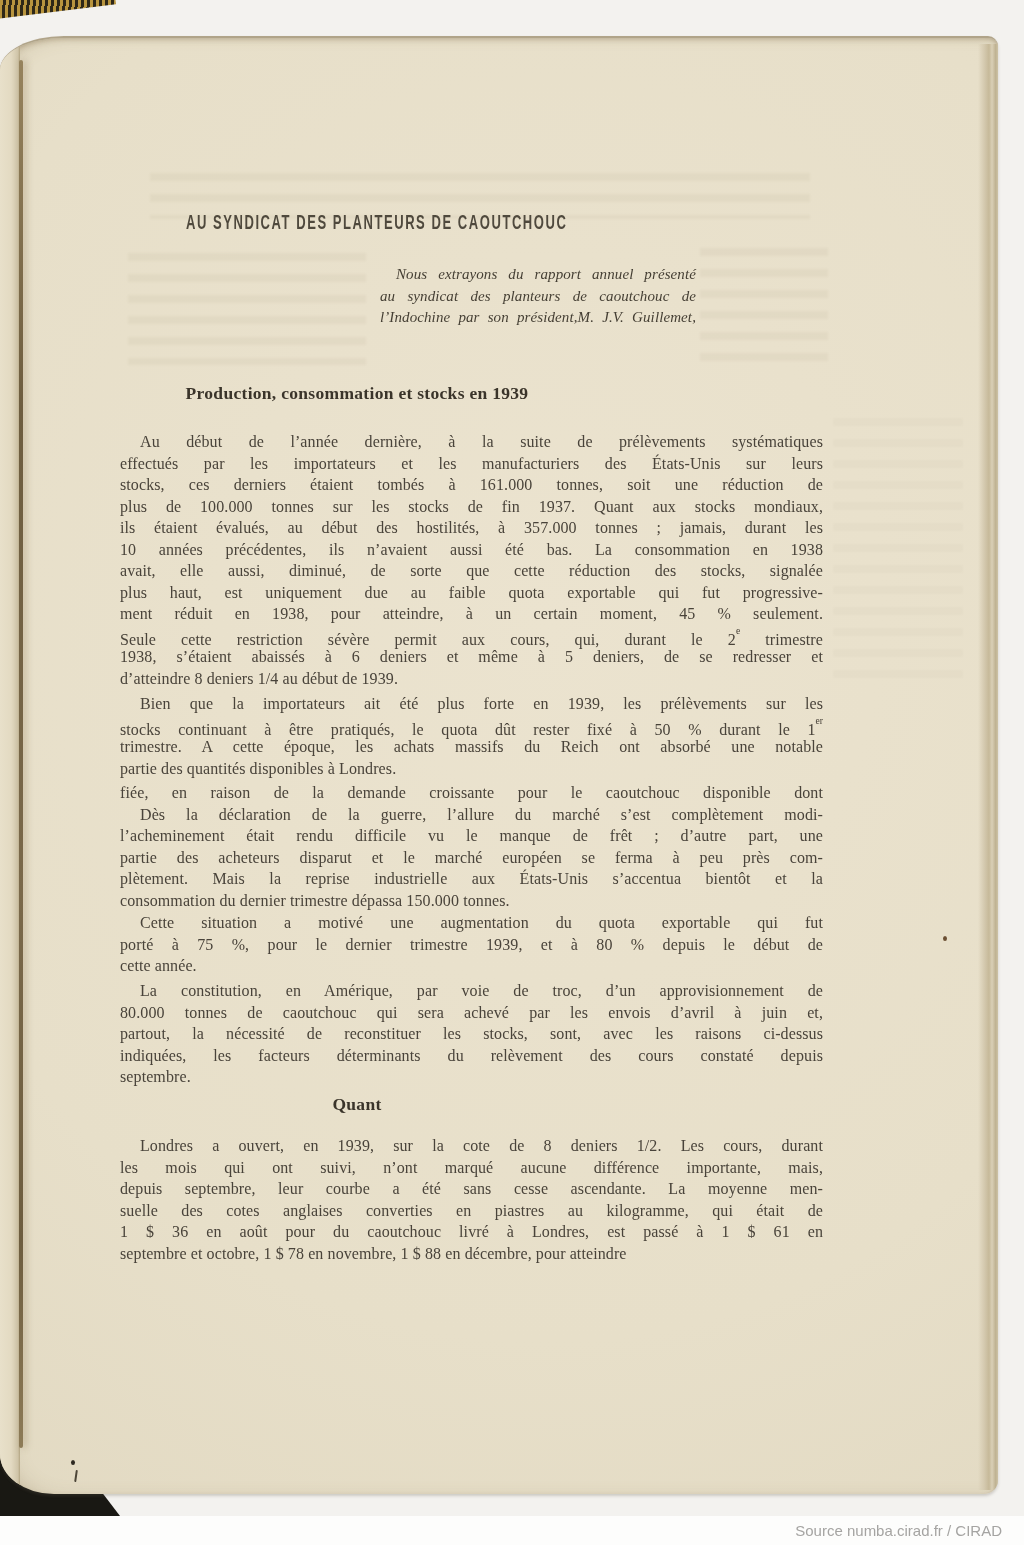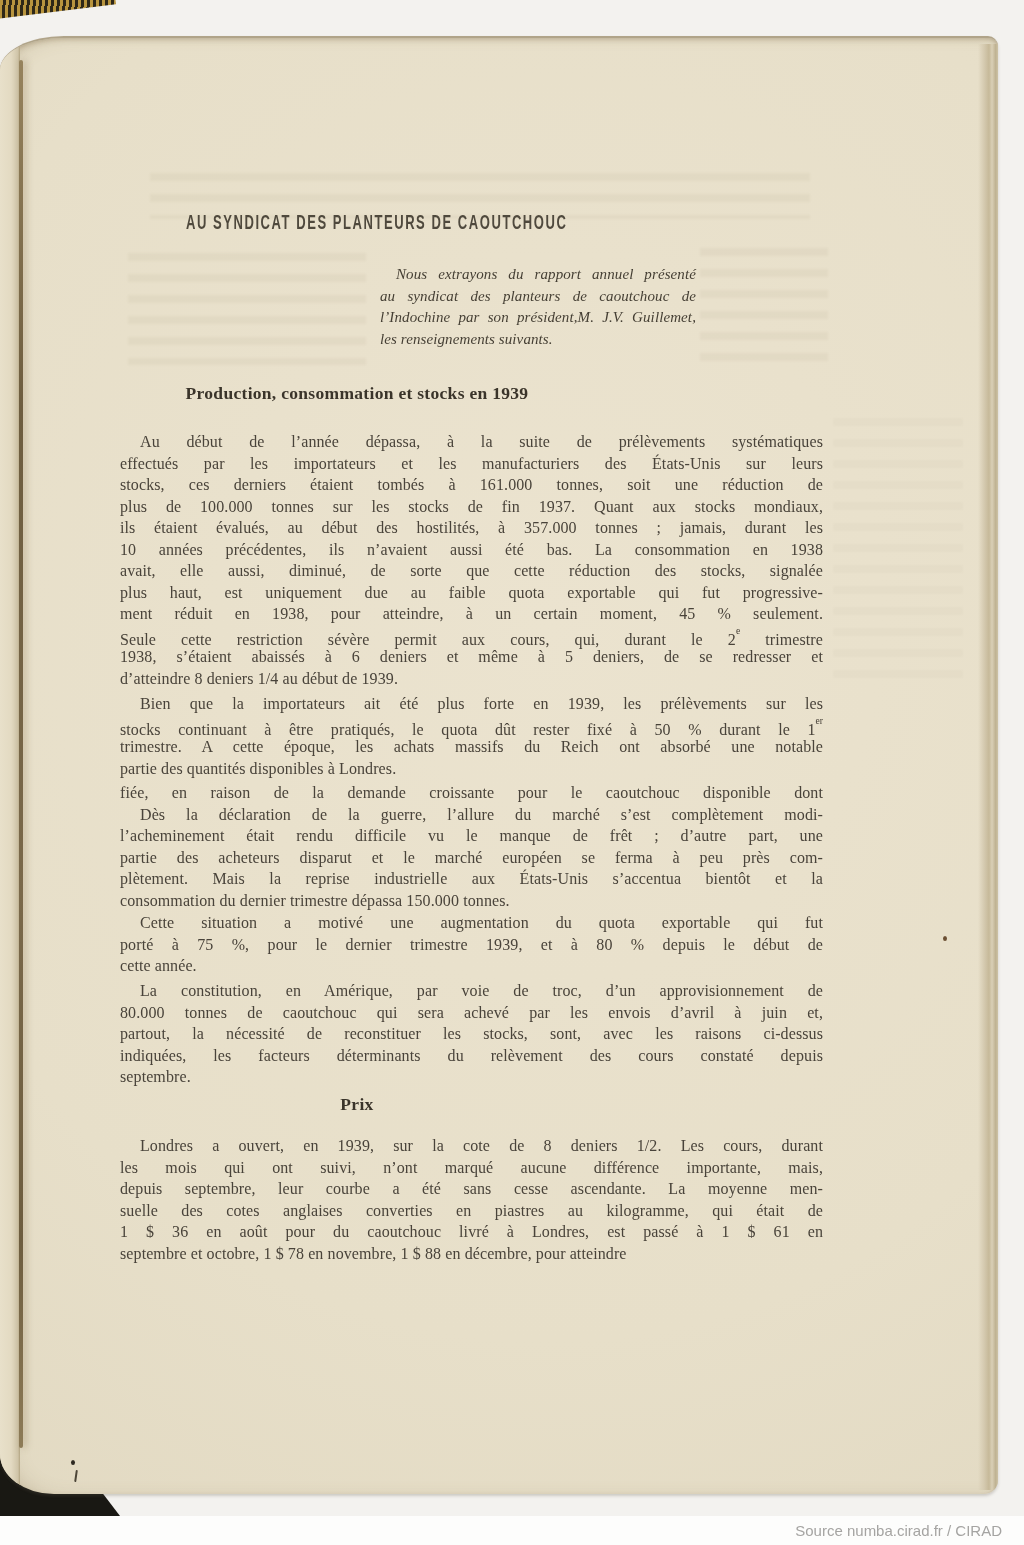--- a/index.html
+++ b/index.html
@@ -97,27 +97,26 @@
   <div class="ghost g2"></div>
   <div class="ghost g3"></div>
   <div class="ghost g4"></div>
 
   <div class="stamp-title">AU SYNDICAT DES PLANTEURS DE CAOUTCHOUC</div>
 
   <div class="intro">
     <div class="line line-just line-first">Nous extrayons du rapport annuel présenté</div>
     <div class="line line-just">au syndicat des planteurs de caoutchouc de</div>
     <div class="line line-just">l’Indochine par son président,M. J.V. Guillemet,</div>
-    <div class="line line-last">les renseignements suivants.</div>
   </div>
 
   <div>
       <div class="sec-heading" style="top: 344px;">Production, consommation et stocks en 1939</div>
       <div class="para" style="top: 393px;">
-        <div class="line line-just line-first">Au début de l’année dépassa, à la suite de prélèvements systématiques</div>
+        <div class="line line-just line-first">Au début de l’année dernière, à la suite de prélèvements systématiques</div>
         <div class="line line-just">effectués par les importateurs et les manufacturiers des États-Unis sur leurs</div>
         <div class="line line-just">stocks, ces derniers étaient tombés à 161.000 tonnes, soit une réduction de</div>
         <div class="line line-just">plus de 100.000 tonnes sur les stocks de fin 1937. Quant aux stocks mondiaux,</div>
         <div class="line line-just">ils étaient évalués, au début des hostilités, à 357.000 tonnes ; jamais, durant les</div>
         <div class="line line-just">10 années précédentes, ils n’avaient aussi été bas. La consommation en 1938</div>
         <div class="line line-just">avait, elle aussi, diminué, de sorte que cette réduction des stocks, signalée</div>
         <div class="line line-just">plus haut, est uniquement due au faible quota exportable qui fut progressive-</div>
         <div class="line line-just">ment réduit en 1938, pour atteindre, à un certain moment, 45 % seulement.</div>
         <div class="line line-just">Seule cette restriction sévère permit aux cours, qui, durant le 2<sup>e</sup> trimestre</div>
         <div class="line line-just">1938, s’étaient abaissés à 6 deniers et même à 5 deniers, de se redresser et</div>
@@ -142,21 +141,21 @@
         <div class="line line-just">porté à 75 %, pour le dernier trimestre 1939, et à 80 % depuis le début de</div>
         <div class="line line-last">cette année.</div>
       </div>
       <div class="para" style="top: 942px;">
         <div class="line line-just line-first">La constitution, en Amérique, par voie de troc, d’un approvisionnement de</div>
         <div class="line line-just">80.000 tonnes de caoutchouc qui sera achevé par les envois d’avril à juin et,</div>
         <div class="line line-just">partout, la nécessité de reconstituer les stocks, sont, avec les raisons ci-dessus</div>
         <div class="line line-just">indiquées, les facteurs déterminants du relèvement des cours constaté depuis</div>
         <div class="line line-last">septembre.</div>
       </div>
-      <div class="sec-heading" style="top: 1055px;">Prix</div>
+      <div class="sec-heading" style="top: 1055px;">Quant</div>
       <div class="para" style="top: 1097px;">
         <div class="line line-just line-first">Londres a ouvert, en 1939, sur la cote de 8 deniers 1/2. Les cours, durant</div>
         <div class="line line-just">les mois qui ont suivi, n’ont marqué aucune différence importante, mais,</div>
         <div class="line line-just">depuis septembre, leur courbe a été sans cesse ascendante. La moyenne men-</div>
         <div class="line line-just">suelle des cotes anglaises converties en piastres au kilogramme, qui était de</div>
         <div class="line line-just">1 $ 36 en août pour du caoutchouc livré à Londres, est passé à 1 $ 61 en</div>
         <div class="line line-last">septembre et octobre, 1 $ 78 en novembre, 1 $ 88 en décembre, pour atteindre</div>
       </div>
     </div>
 

